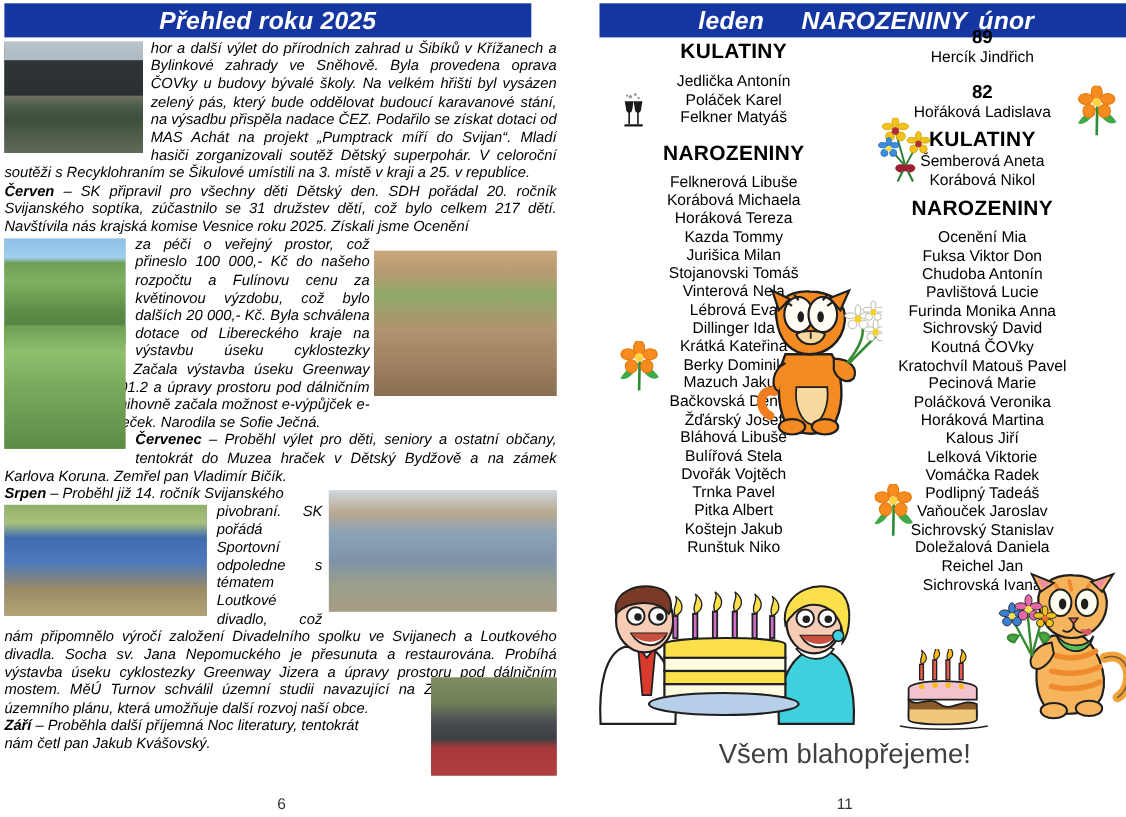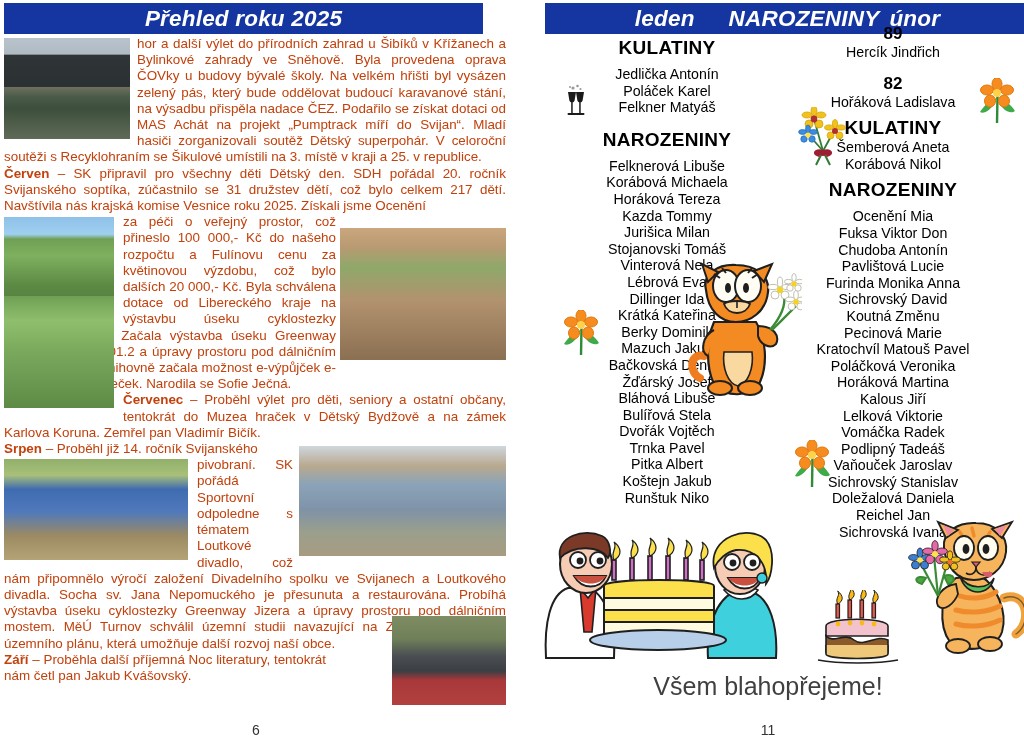--- a/index.html
+++ b/index.html
@@ -35,22 +35,23 @@
   .banner-right .bsp { display: inline-block; }
   .banner-right .mon { font-style: italic; }
 
   
   .article {
     position: absolute;
     left: 4px; top: 36px;
     width: 502px; height: 688px;
     font-size: 13.4px;
     line-height: 16.2px;
-    color: #c2410c;
+    color: #000000;
     text-align: justify;
+    font-style: italic;
   }
   .article p { margin: 0; }
   .lead { font-weight: bold; }
 
   
   .photo {
     position: relative;
     background-size: cover;
     background-position: center;
     border: 0;
@@ -250,23 +251,23 @@
         <p class="bname">Korábová Nikol</p>
         <div class="gap-sm"></div>
         <p class="bsect-title">NAROZENINY</p>
         <div class="gap-sm"></div>
         <p class="bname">Ocenění Mia</p>
         <p class="bname">Fuksa Viktor Don</p>
         <p class="bname">Chudoba Antonín</p>
         <p class="bname">Pavlištová Lucie</p>
         <p class="bname">Furinda Monika Anna</p>
         <p class="bname">Sichrovský David</p>
-        <p class="bname">Koutná Změnu</p>
+        <p class="bname">Koutná ČOVky</p>
+        <p class="bname">Kratochvíl Matouš Pavel</p>
         <p class="bname">Pecinová Marie</p>
-        <p class="bname">Kratochvíl Matouš Pavel</p>
         <p class="bname">Poláčková Veronika</p>
         <p class="bname">Horáková Martina</p>
         <p class="bname">Kalous Jiří</p>
         <p class="bname">Lelková Viktorie</p>
         <p class="bname">Vomáčka Radek</p>
         <p class="bname">Podlipný Tadeáš</p>
         <p class="bname">Vaňouček Jaroslav</p>
         <p class="bname">Sichrovský Stanislav</p>
         <p class="bname">Doležalová Daniela</p>
         <p class="bname">Reichel Jan</p>

